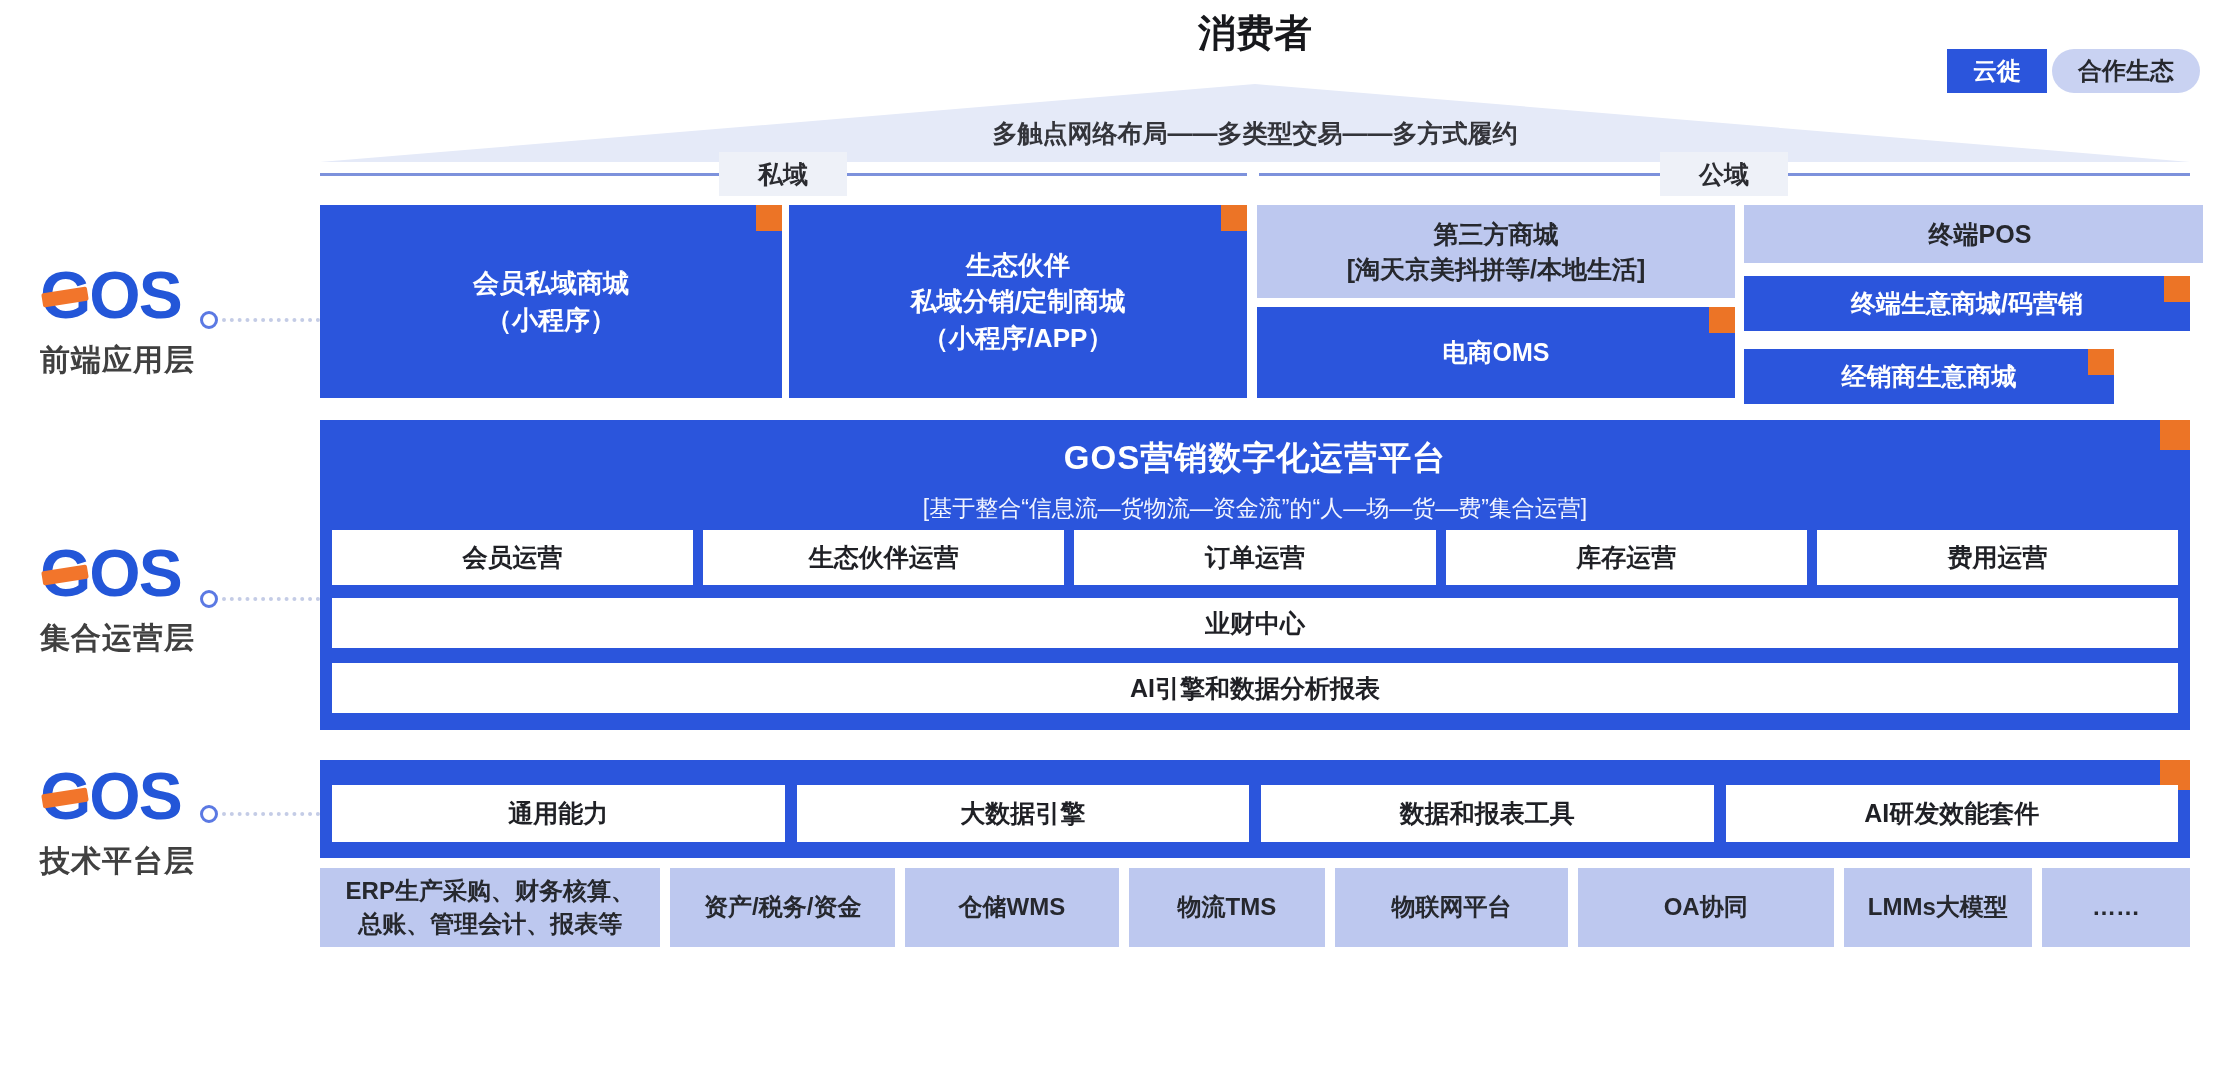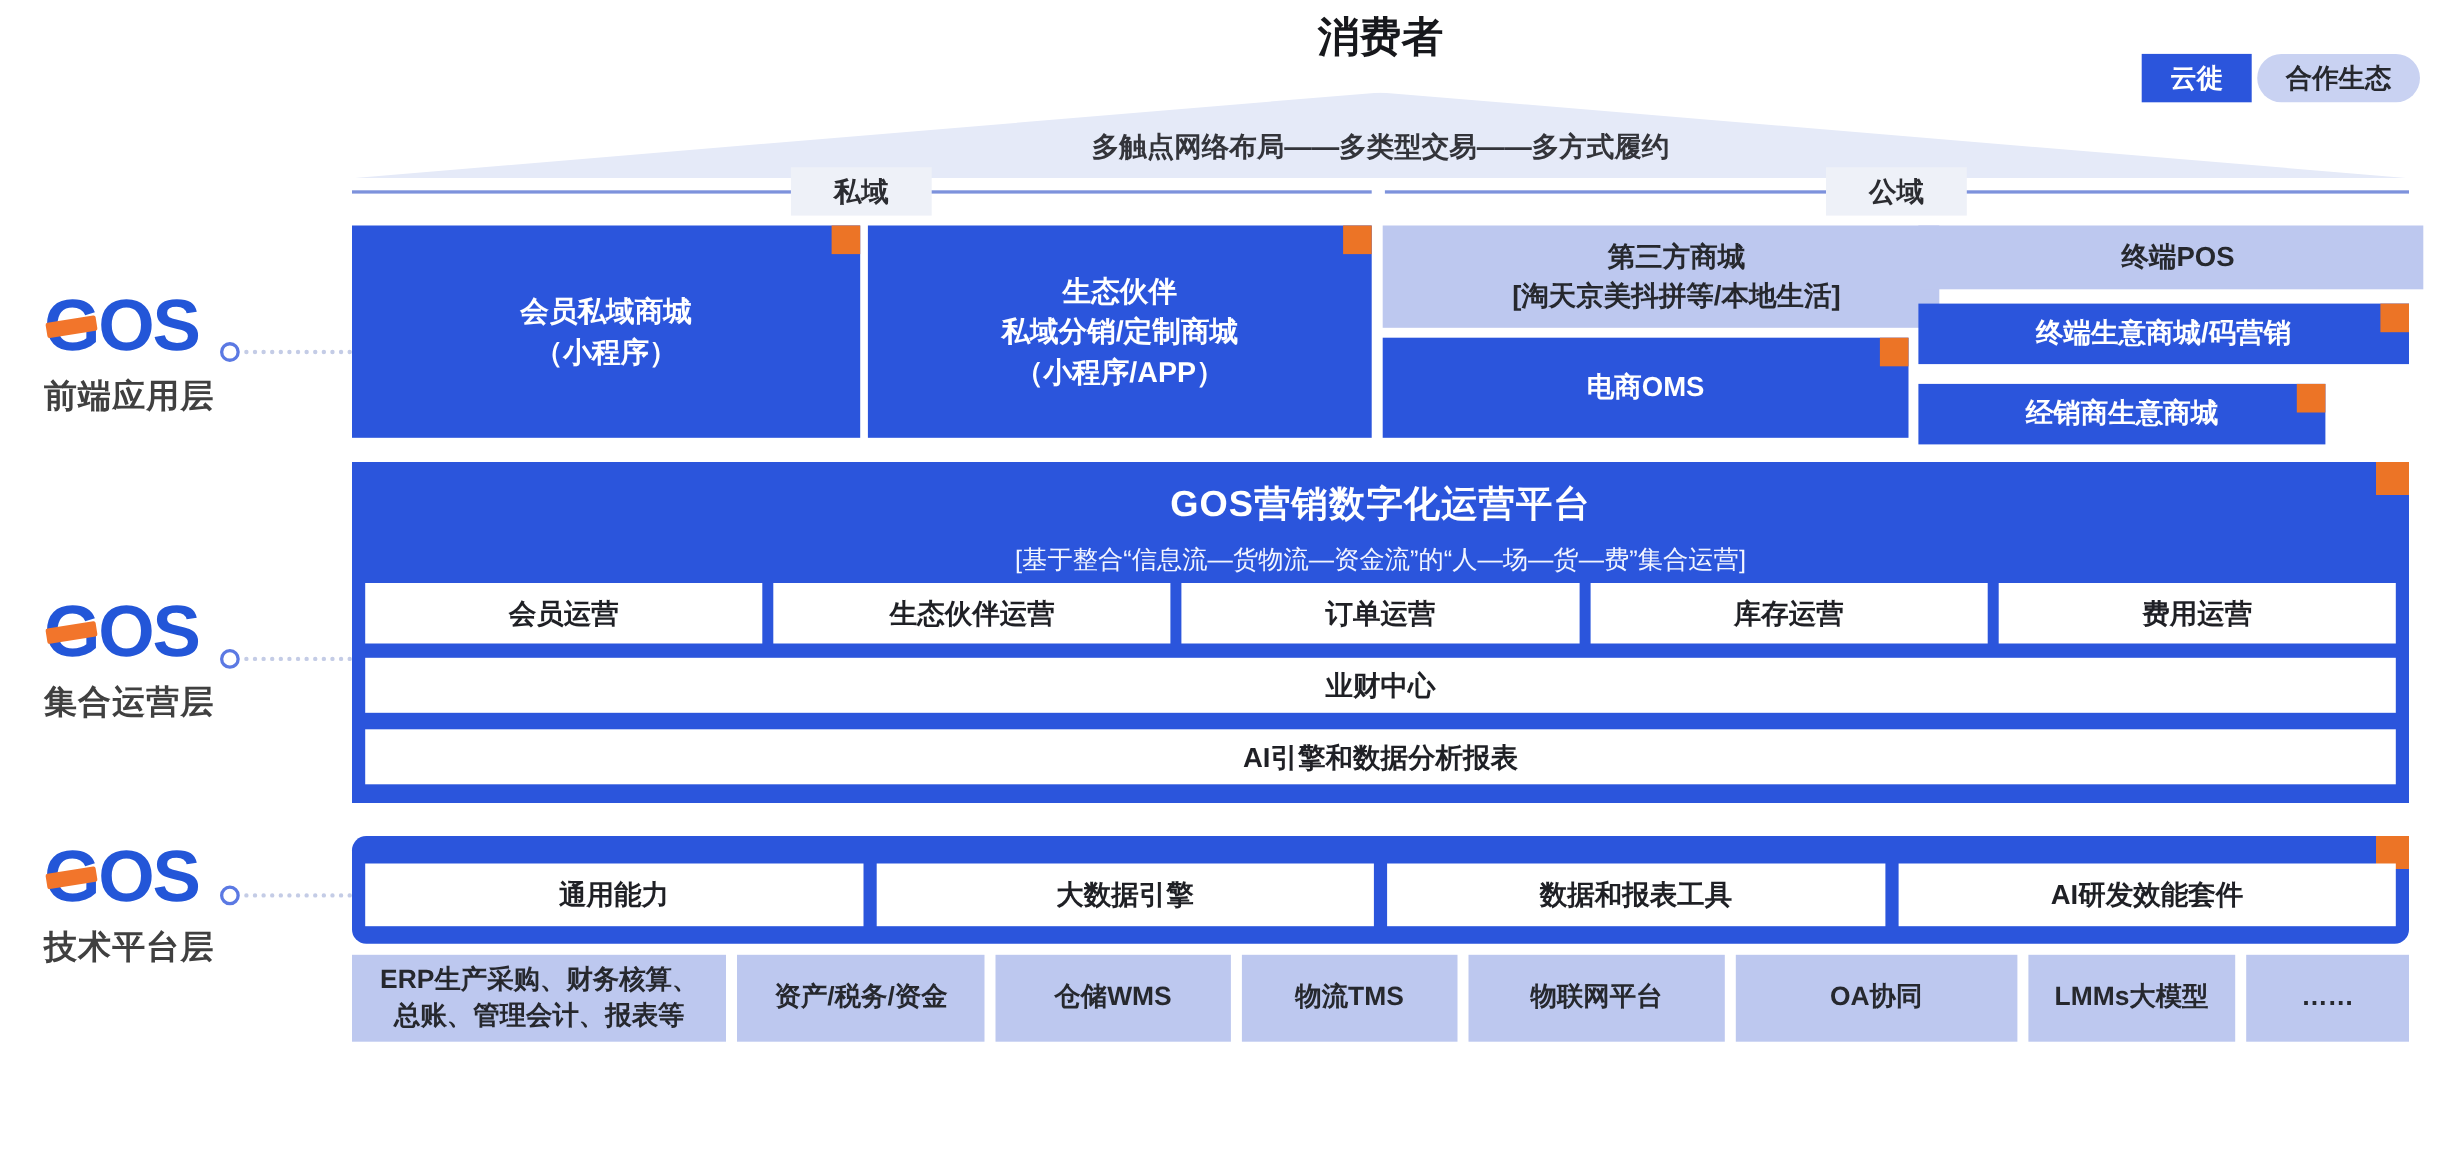--- a/index.html
+++ b/index.html
@@ -32,21 +32,21 @@
   .box.blue { background:#2B55DC; color:#fff; }
   .box.lav  { background:#BDC8EF; color:#26282e; }
   .corner { position:absolute; top:0; right:0; width:26px; height:26px; background:#EC7426; }
   .corner.big { width:30px; height:30px; }
   .fs26 { font-size:26px; font-weight:700; }
   .fs25 { font-size:25px; font-weight:700; }
 
   
   .container { position:absolute; left:320px; width:1870px; background:#2B55DC; }
   #ops-container { top:420px; height:310px; }
-  #tech-container { top:760px; height:98px;border-radius:13px; }
+  #tech-container { top:760px; height:98px; }
 
   .mid-head { position:absolute; top:16px; left:0; right:0; text-align:center; color:#fff; }
   .mid-title { font-size:33px; font-weight:800; letter-spacing:1px; }
   .mid-sub { margin-top:12px; font-size:23px; font-weight:500; color:#f2f5ff; }
 
   .inner-row { position:absolute; left:12px; right:12px; display:flex; }
   #ops-modules { top:110px; height:55px; gap:10px; }
   #tech-modules { top:25px; height:57px; gap:12px; }
   .white-box { flex:1; background:#fff; color:#1f2025; display:flex; align-items:center;
                justify-content:center; font-size:25px; font-weight:700; }
@@ -127,21 +127,21 @@
     <span class="box-text">会员私域商城
 （小程序）</span>
     <span class="corner"></span>
   </div>
   <div class="box blue fs26" style="left:789px; top:205px; width:458px; height:193px;">
     <span class="box-text">生态伙伴
 私域分销/定制商城
 （小程序/APP）</span>
     <span class="corner"></span>
   </div>
-  <div class="box lav fs25" style="left:1257px; top:205px; width:478px; height:93px;padding-left:28px;">
+  <div class="box lav fs25" style="left:1257px; top:205px; width:478px; height:93px;">
     <span class="box-text">第三方商城
 [淘天京美抖拼等/本地生活]</span>
   </div>
   <div class="box blue fs25" style="left:1257px; top:307px; width:478px; height:91px;">
     <span class="box-text">电商OMS</span>
     <span class="corner"></span>
   </div>
   <div class="box lav fs25" style="left:1744px; top:205px; width:446px; height:58px;padding-left:13px;">
     <span class="box-text">终端POS</span>
   </div>

